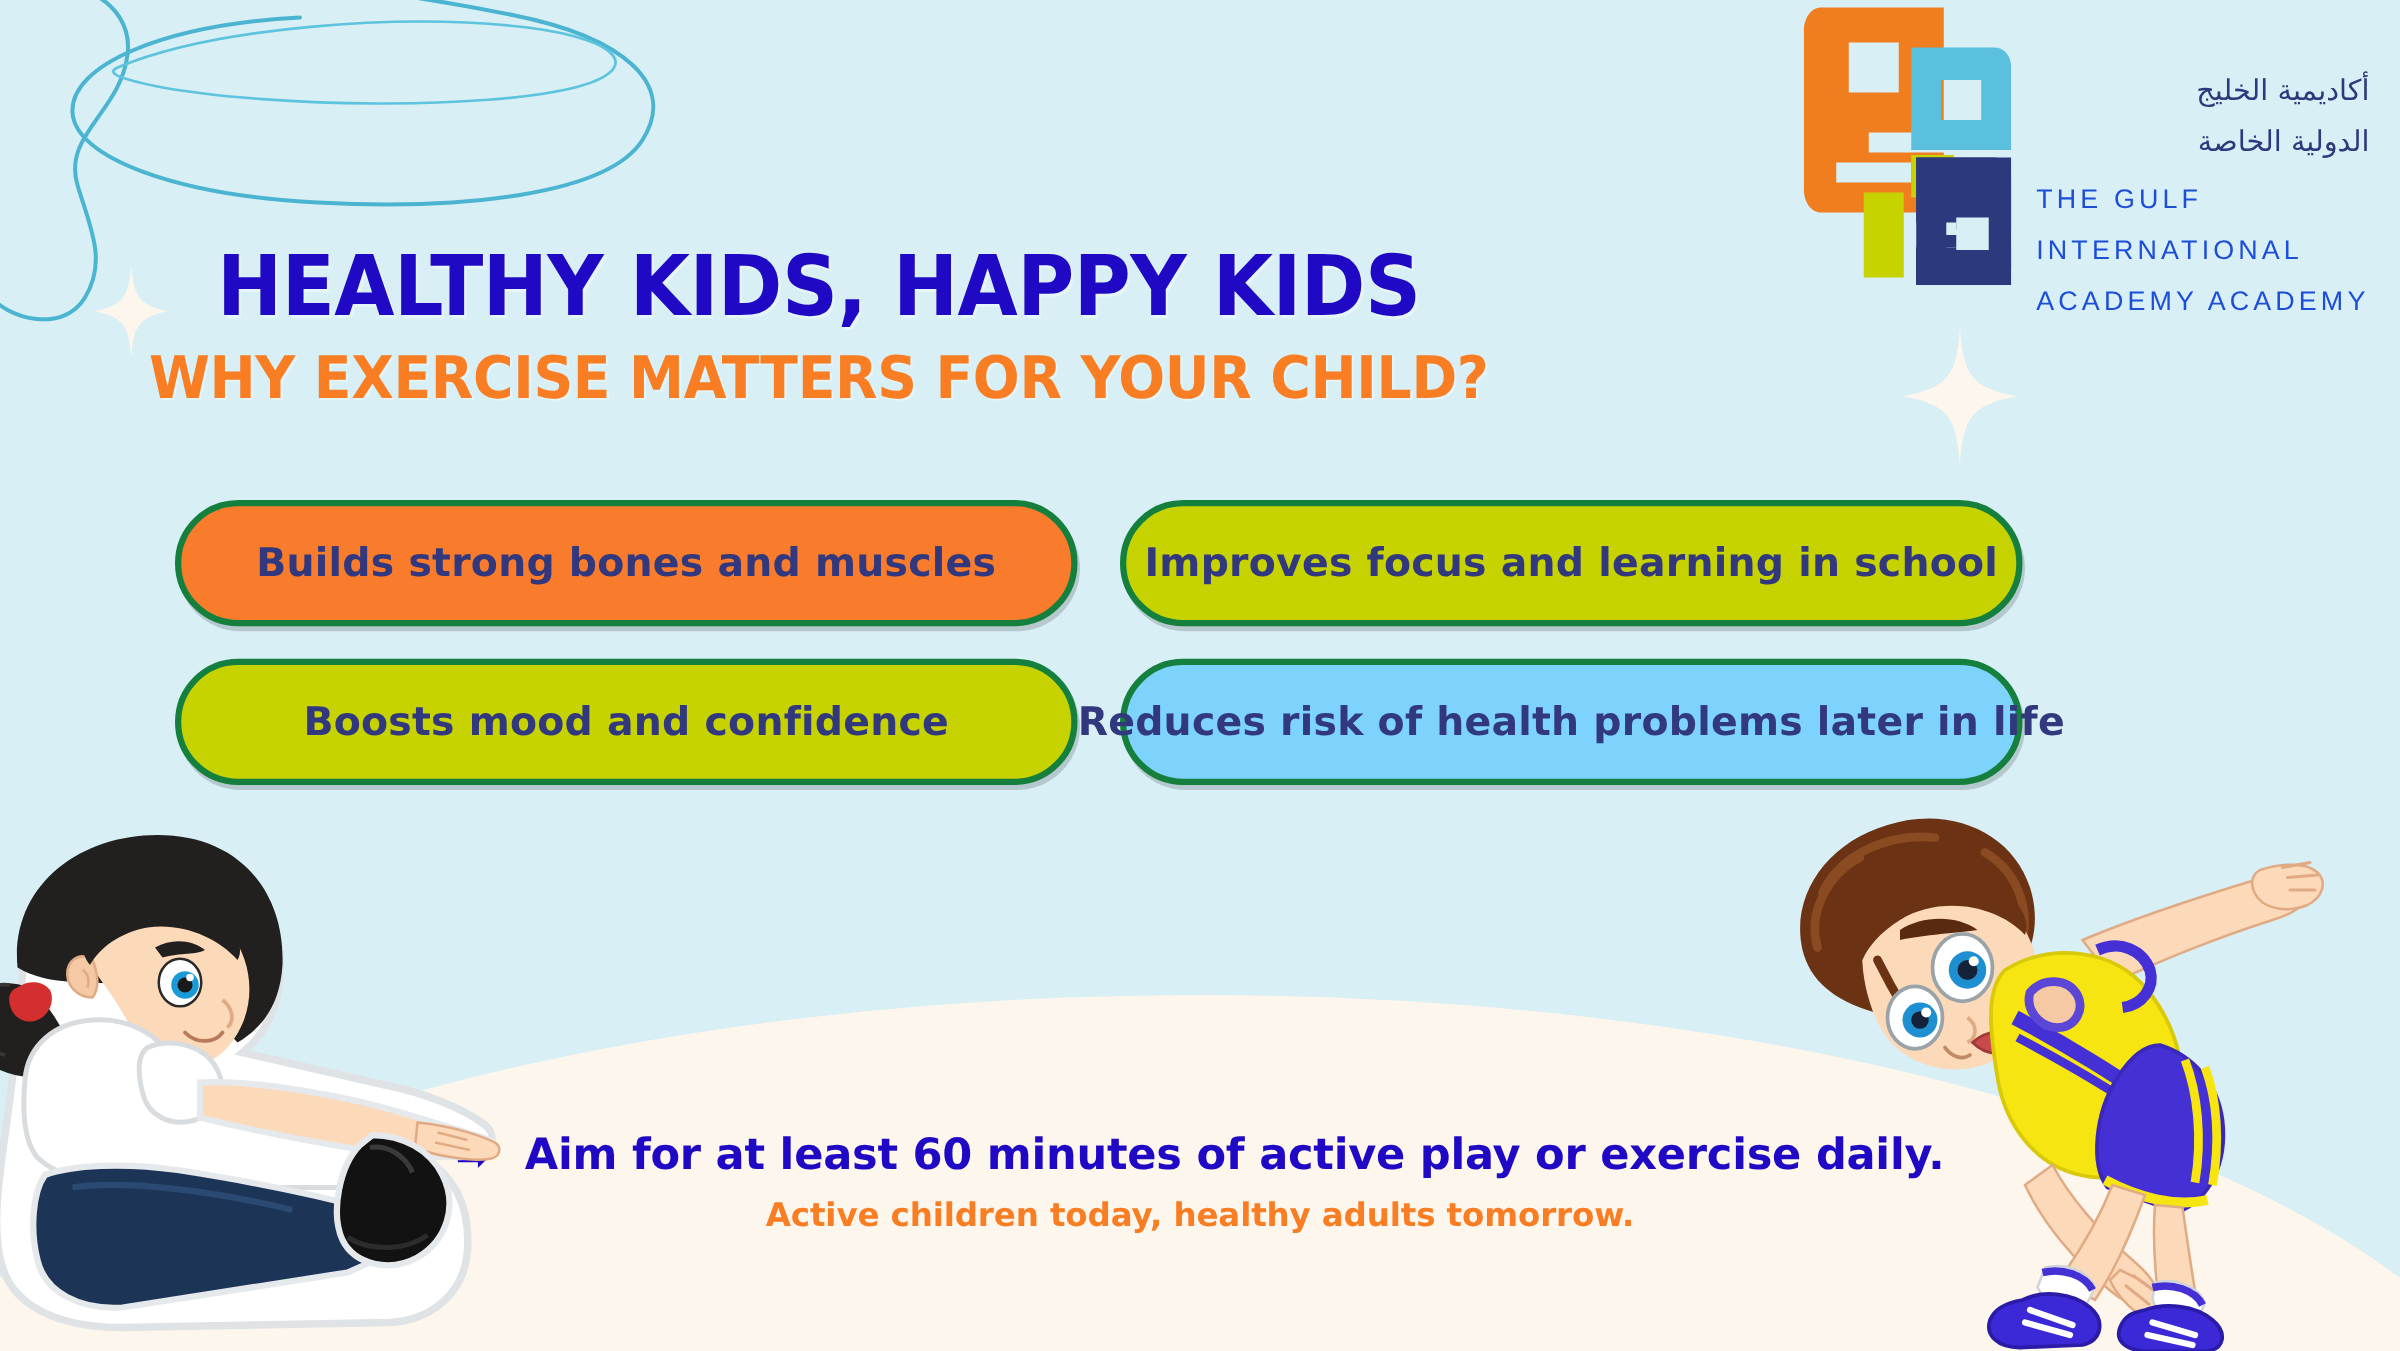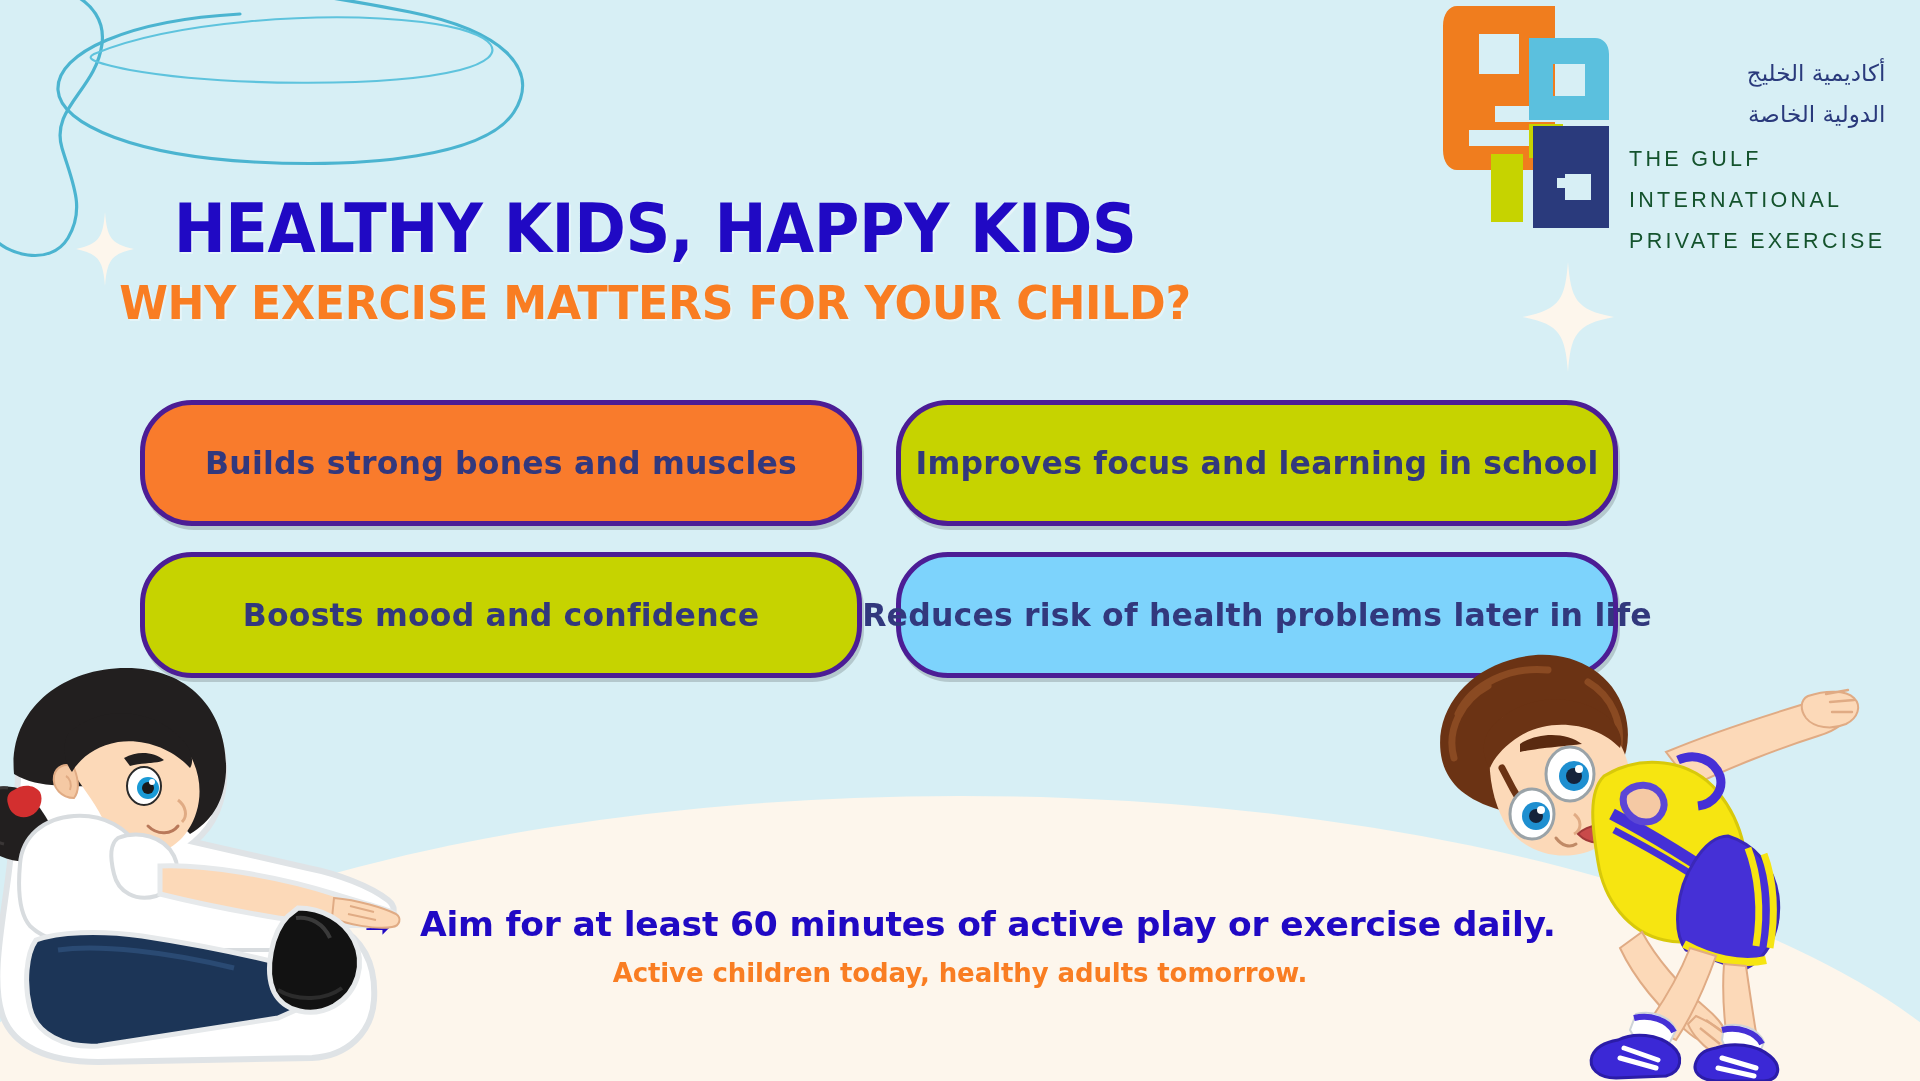--- a/index.html
+++ b/index.html
@@ -80,21 +80,21 @@
     color: #2a3a7c;
     font-size: 23px;
     line-height: 1.18;
     letter-spacing: 1px;
     direction: rtl;
     text-align: right;
     font-family: "DejaVu Sans", sans-serif;
     white-space: nowrap;
   }
   .logo-en {
-    color: #14532d;
+    color: #1d4ed8;
     font-size: 21.5px;
     line-height: 1.24;
     letter-spacing: 3.3px;
     font-family: "Liberation Sans", sans-serif;
     white-space: nowrap;
   }
   .logo-en-first { margin-top: 4px; }
 
   
   .headings {
@@ -133,22 +133,22 @@
     left: 140px;
     top: 400px;
     width: 1478px;
     z-index: 5;
     display: grid;
     grid-template-columns: 722px 722px;
     column-gap: 34px;
     row-gap: 26px;
   }
   .pill {
-    height: 126px;
-    border: 5px solid #4c1d95;
+    height: 101px;
+    border: 5px solid #15803d;
     border-radius: 52px;
     display: flex;
     align-items: center;
     justify-content: center;
     color: #32387d;
     font-family: "DejaVu Sans", sans-serif;
     font-weight: 700;
     font-size: 31.5px;
     letter-spacing: 0.2px;
     box-shadow: 2px 4px 0 rgba(0,0,0,0.16);
@@ -248,21 +248,21 @@
       <rect x="122" y="158" width="44" height="24" fill="#2a3a7c"></rect>
       <rect x="90" y="158" width="24" height="68" fill="#2a3a7c"></rect>
       <rect x="90" y="196" width="76" height="30" fill="#2a3a7c"></rect>
       <rect x="122" y="172" width="26" height="26" fill="#d7eff5"></rect>
     </svg>
     <div class="logo-text">
       <div class="logo-ar">أكاديمية الخليج</div>
       <div class="logo-ar">الدولية الخاصة</div>
       <div class="logo-en logo-en-first">THE GULF</div>
       <div class="logo-en">INTERNATIONAL</div>
-      <div class="logo-en">PRIVATE EXERCISE</div>
+      <div class="logo-en">ACADEMY ACADEMY</div>
     </div>
   </div>
 
   <div class="headings">
     <div class="title">HEALTHY KIDS, HAPPY KIDS</div>
     <div class="subtitle">WHY EXERCISE MATTERS FOR YOUR CHILD?</div>
   </div>
 
   <div class="pill-grid">
     <div class="pill pill-orange">Builds strong bones and muscles</div>

